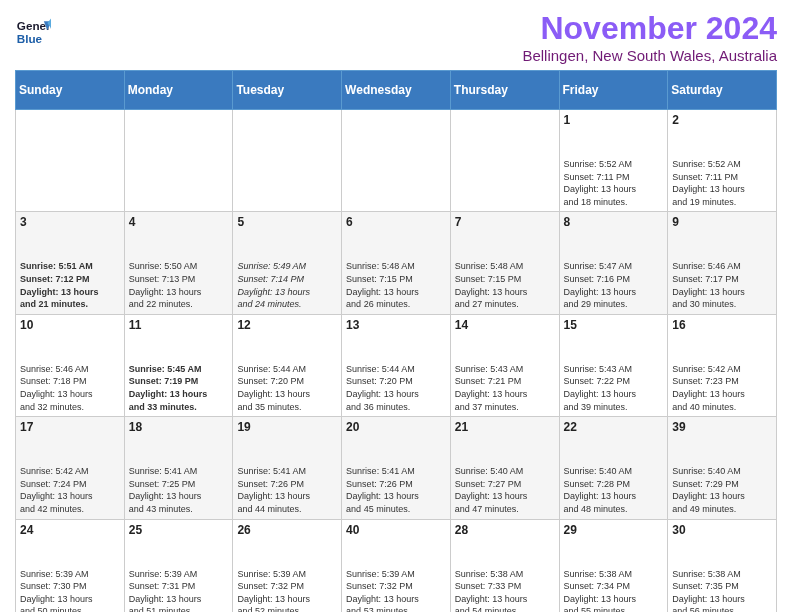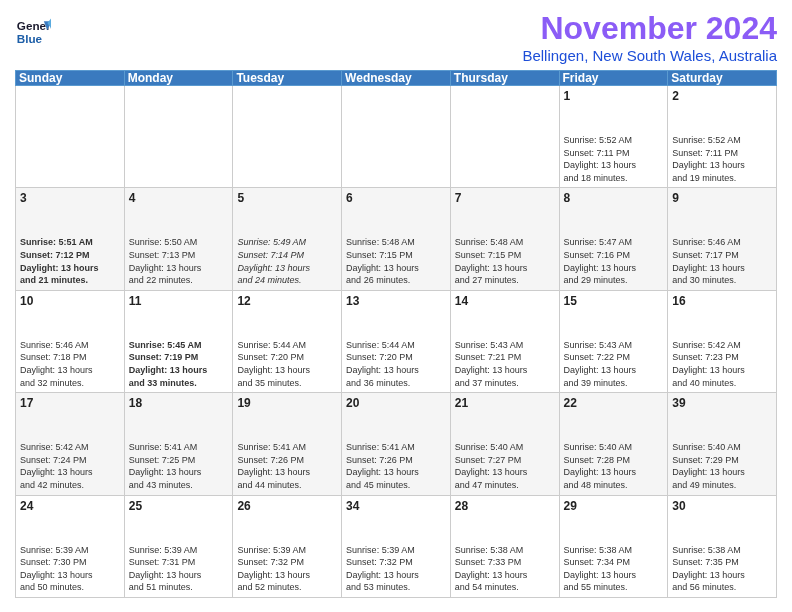--- a/index.html
+++ b/index.html
@@ -33,33 +33,33 @@
     .title-block {
       text-align: right;
     }
     .month-title {
       font-size: 32px;
       font-weight: bold;
       color: #8b5cf6;
     }
     .location-title {
       font-size: 15px;
-      color: #1d4ed8;
+      color: #701a75;
     }
     table {
       width: 100%;
       border-collapse: collapse;
       table-layout: fixed;
     }
     thead th {
       background: #3a7abf;
       color: #fff;
       font-size: 12px;
       font-weight: bold;
-      padding: 0 3px;
+      padding: 12px 3px;
       text-align: left;
       border: 1px solid #5a9ad0;
     }
     tbody td {
       border: 1px solid #ccc;
       vertical-align: top;
       padding: 3px 4px;
       font-size: 9.5px;
       color: #222;
       background: #fff;
@@ -304,21 +304,21 @@
 and 51 minutes.</div>
           </td>
           <td>
             <span class="day-num">26</span>
             <div class="day-info" style="white-space: pre-line;">Sunrise: 5:39 AM
 Sunset: 7:32 PM
 Daylight: 13 hours
 and 52 minutes.</div>
           </td>
           <td>
-            <span class="day-num">34</span>
+            <span class="day-num">40</span>
             <div class="day-info" style="white-space: pre-line;">Sunrise: 5:39 AM
 Sunset: 7:32 PM
 Daylight: 13 hours
 and 53 minutes.</div>
           </td>
           <td>
             <span class="day-num">28</span>
             <div class="day-info" style="white-space: pre-line;">Sunrise: 5:38 AM
 Sunset: 7:33 PM
 Daylight: 13 hours

